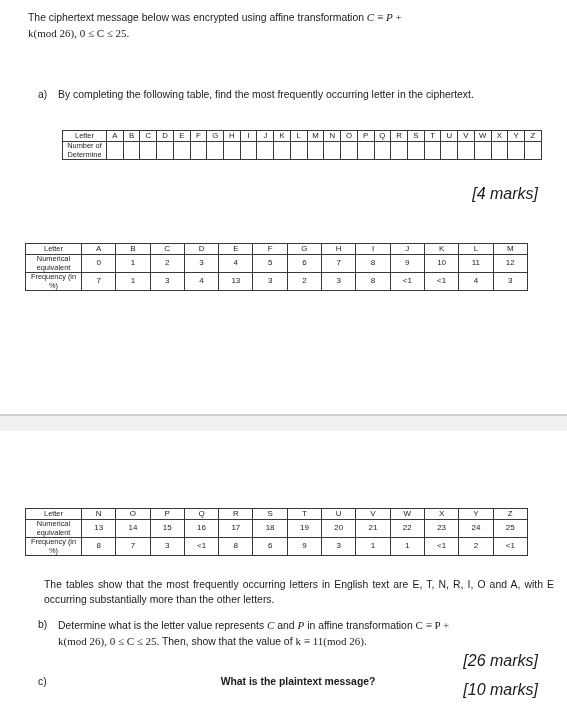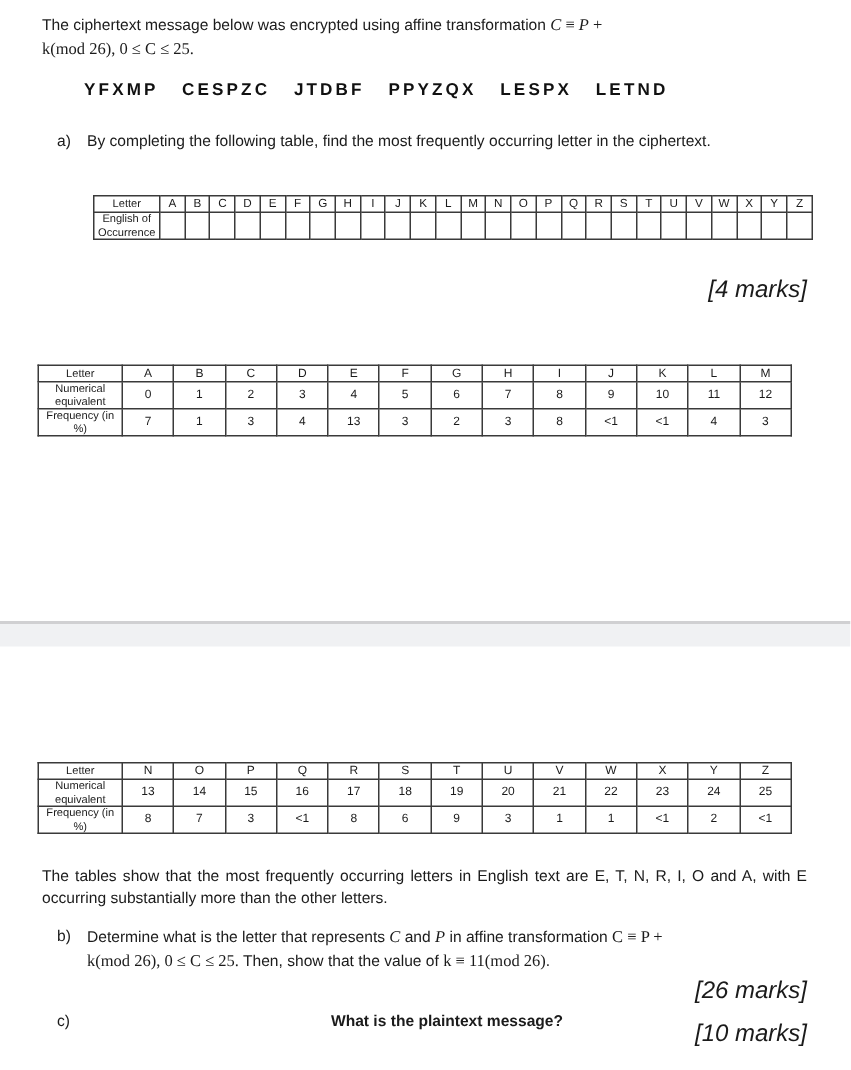--- a/index.html
+++ b/index.html
@@ -158,21 +158,20 @@
 </head>
 <body>
 
 <div class="page">
 
   <div class="para" style="left:28px; top:10px; width:510px;">
     <span>The ciphertext message below was encrypted using affine transformation </span><span class="mathit">C</span><span class="mathup"> ≡ </span><span class="mathit">P</span><span class="mathup"> +</span>
   </div>
   <div class="para mathup" style="left:28px; top:26px; width:510px; text-align:left;">k(mod 26), 0 ≤ C ≤ 25.</div>
 
-  <div class="cipher">YFXMP   CESPZC   JTDBF   PPYZQX   LESPX   LETND</div>
 
   <div class="qitem" style="left:38px; top:88px; width:500px;">
     <div class="qlabel">a)</div>
     <div class="qbody">By completing the following table, find the most frequently occurring letter in the ciphertext.</div>
   </div>
 
   <table class="freq" id="table-occurrence">
     <tbody>
       <tr>
         <td class="rowhead">Letter</td>
@@ -197,21 +196,21 @@
         <td class="hdr">S</td>
         <td class="hdr">T</td>
         <td class="hdr">U</td>
         <td class="hdr">V</td>
         <td class="hdr">W</td>
         <td class="hdr">X</td>
         <td class="hdr">Y</td>
         <td class="hdr">Z</td>
       </tr>
       <tr>
-        <td class="rowhead">English of Occurrence</td>
+        <td class="rowhead">Number of Determine</td>
         <td class="blank"></td>
         <td class="blank"></td>
         <td class="blank"></td>
         <td class="blank"></td>
         <td class="blank"></td>
         <td class="blank"></td>
         <td class="blank"></td>
         <td class="blank"></td>
         <td class="blank"></td>
         <td class="blank"></td>
@@ -342,25 +341,25 @@
         <td class="val">3</td>
         <td class="val">1</td>
         <td class="val">1</td>
         <td class="val">&lt;1</td>
         <td class="val">2</td>
         <td class="val">&lt;1</td>
       </tr>
     </tbody>
   </table>
 
-  <div class="para" style="left:28px; top:578px; width:510px;">The tables show that the most frequently occurring letters in English text are E, T, N, R, I, O and A, with E occurring substantially more than the other letters.</div>
+  <div class="para" style="left:44px; top:578px; width:510px;">The tables show that the most frequently occurring letters in English text are E, T, N, R, I, O and A, with E occurring substantially more than the other letters.</div>
 
   <div class="qitem" style="left:38px; top:618px; width:500px;">
     <div class="qlabel">b)</div>
-    <div class="qbody"><span>Determine what is the letter that represents </span><span class="mathit">C</span><span> and </span><span class="mathit">P</span><span> in affine transformation </span><span class="mathup">C ≡ P +</span><br><span class="mathup">k(mod 26), 0 ≤ C ≤ 25.</span><span> Then, show that the value of </span><span class="mathup">k ≡ 11(mod 26)</span><span>.</span></div>
+    <div class="qbody"><span>Determine what is the letter value represents </span><span class="mathit">C</span><span> and </span><span class="mathit">P</span><span> in affine transformation </span><span class="mathup">C ≡ P +</span><br><span class="mathup">k(mod 26), 0 ≤ C ≤ 25.</span><span> Then, show that the value of </span><span class="mathup">k ≡ 11(mod 26)</span><span>.</span></div>
   </div>
 
   <div class="marks" style="left:398px; top:653px; width:140px;margin-top:28px;">[10 marks]</div>
 
   <div class="qitem" style="left:38px; top:675px; width:500px;">
     <div class="qlabel">c)</div>
     <div class="qbody" style="text-align:center;font-weight:bold;">What is the plaintext message?</div>
   </div>
 
   <div class="marks" style="left:398px; top:652px; width:140px;">[26 marks]</div>

